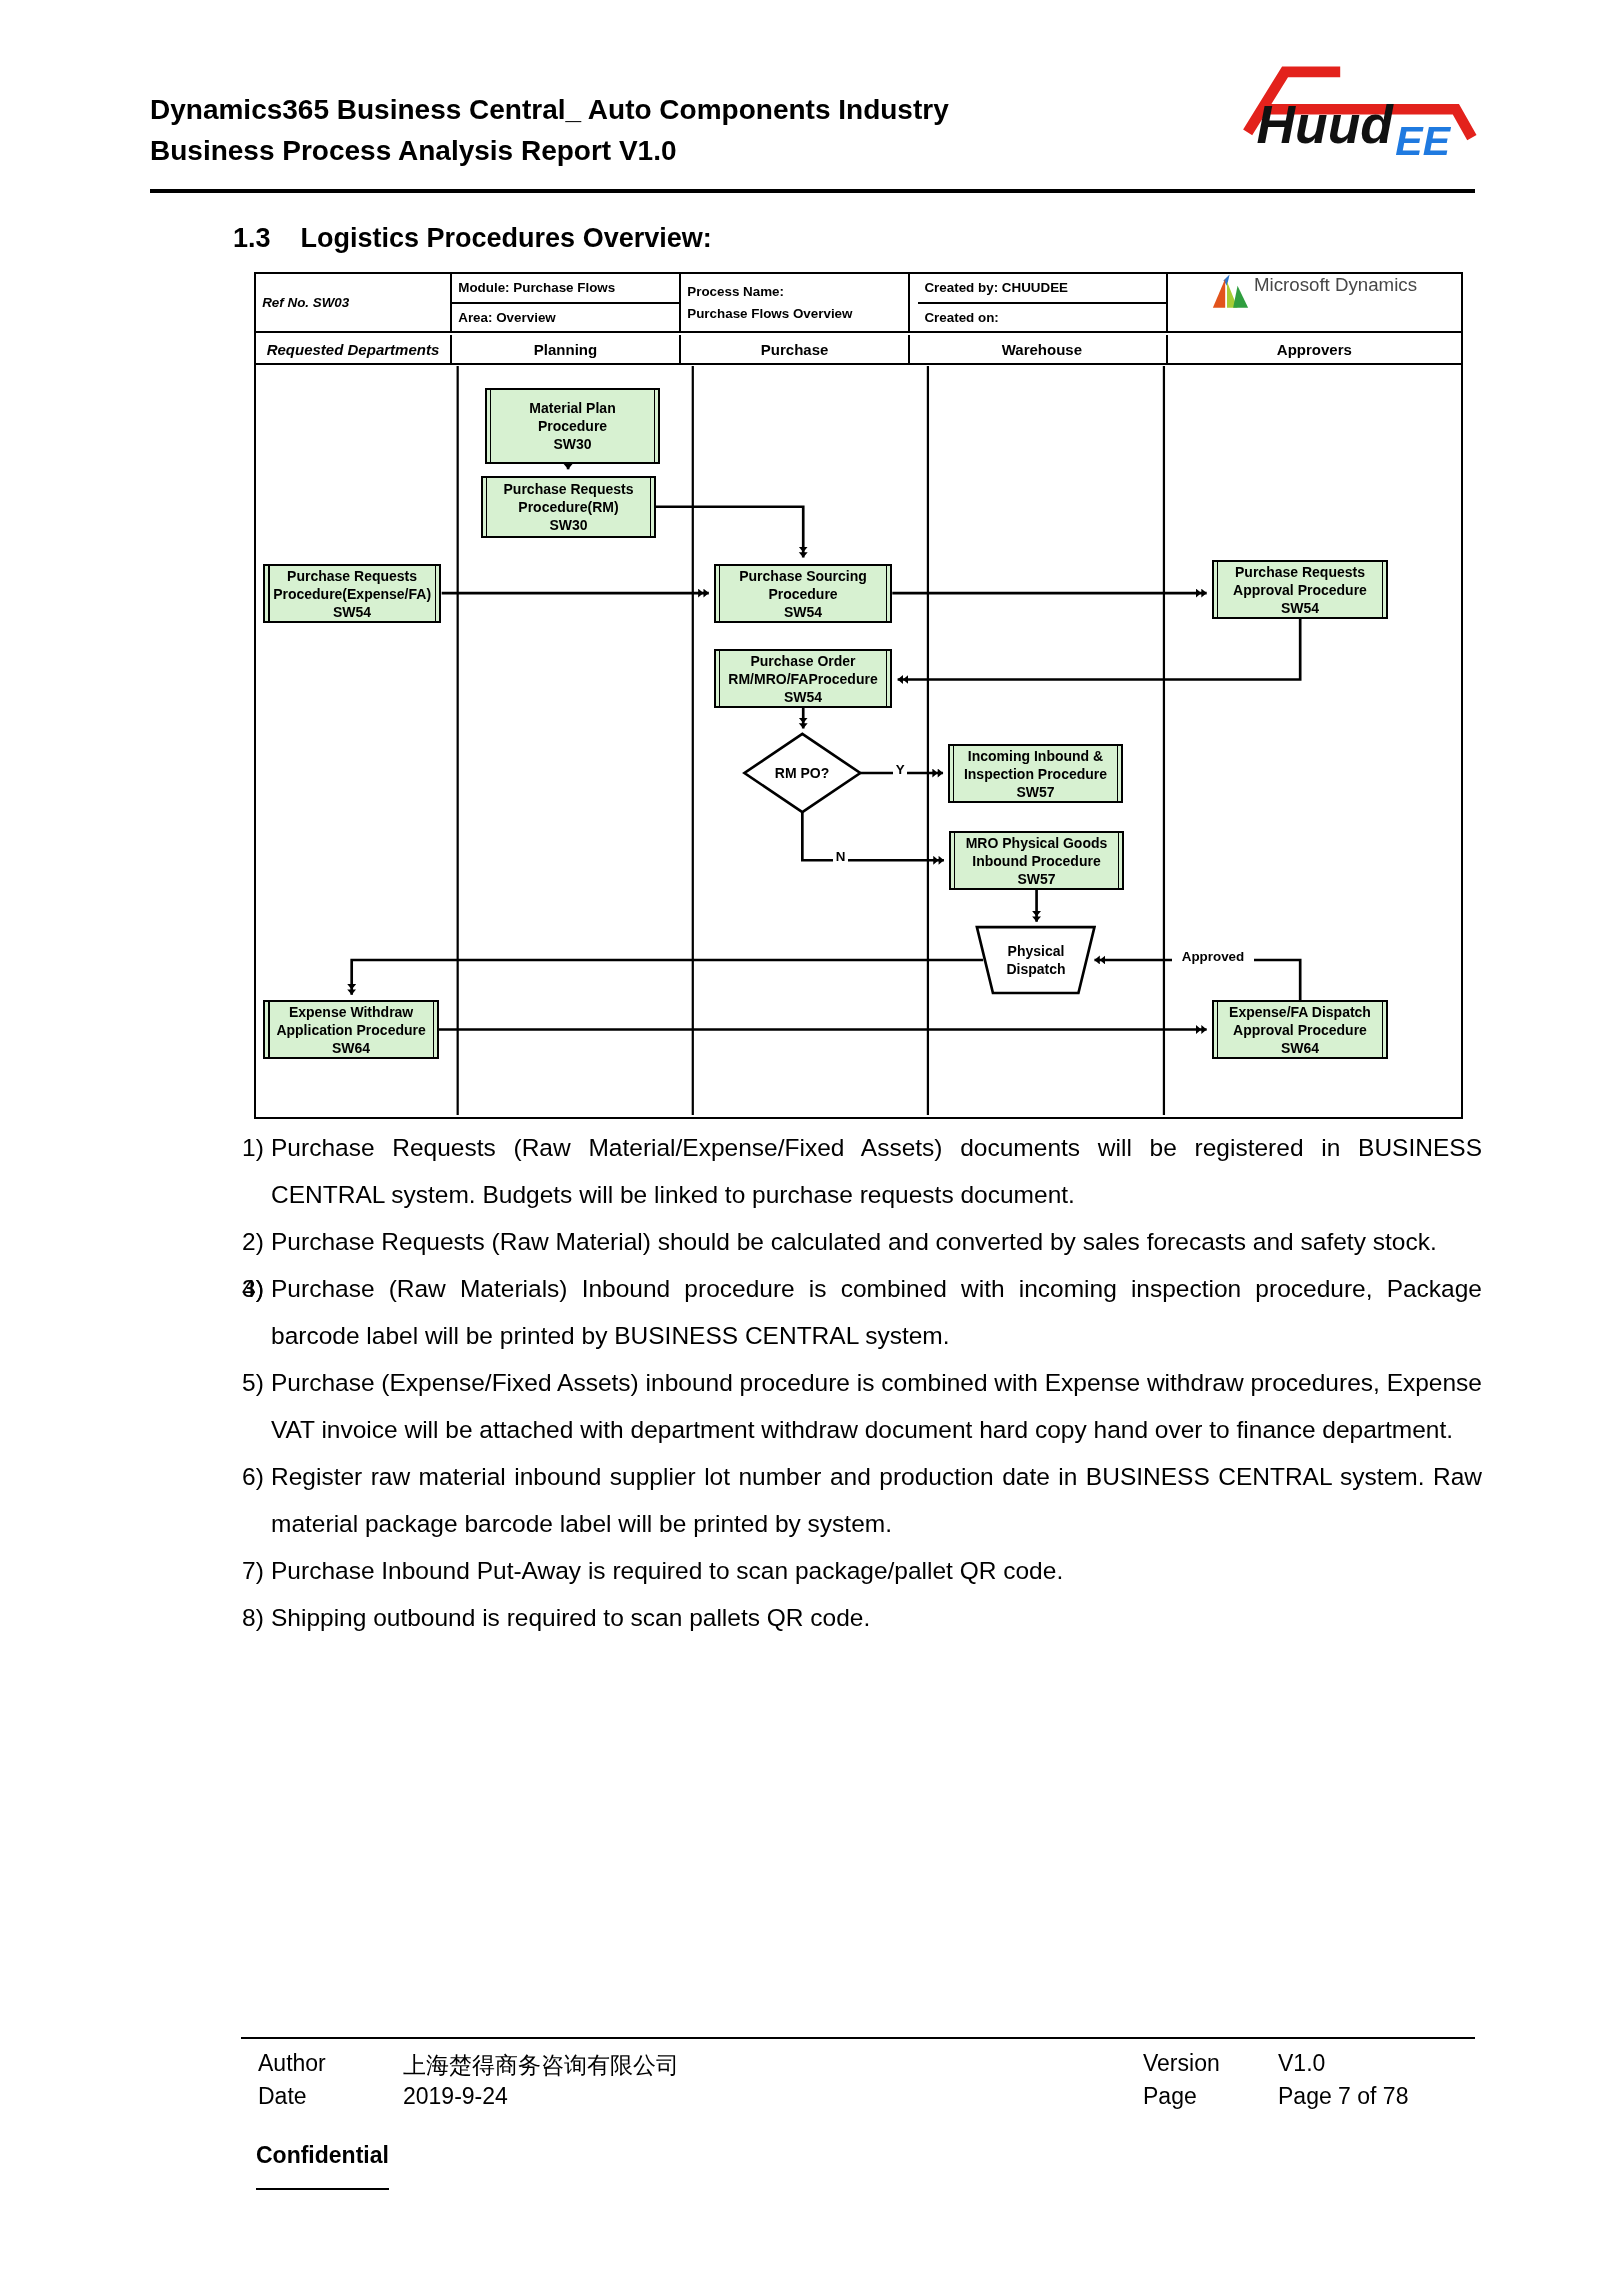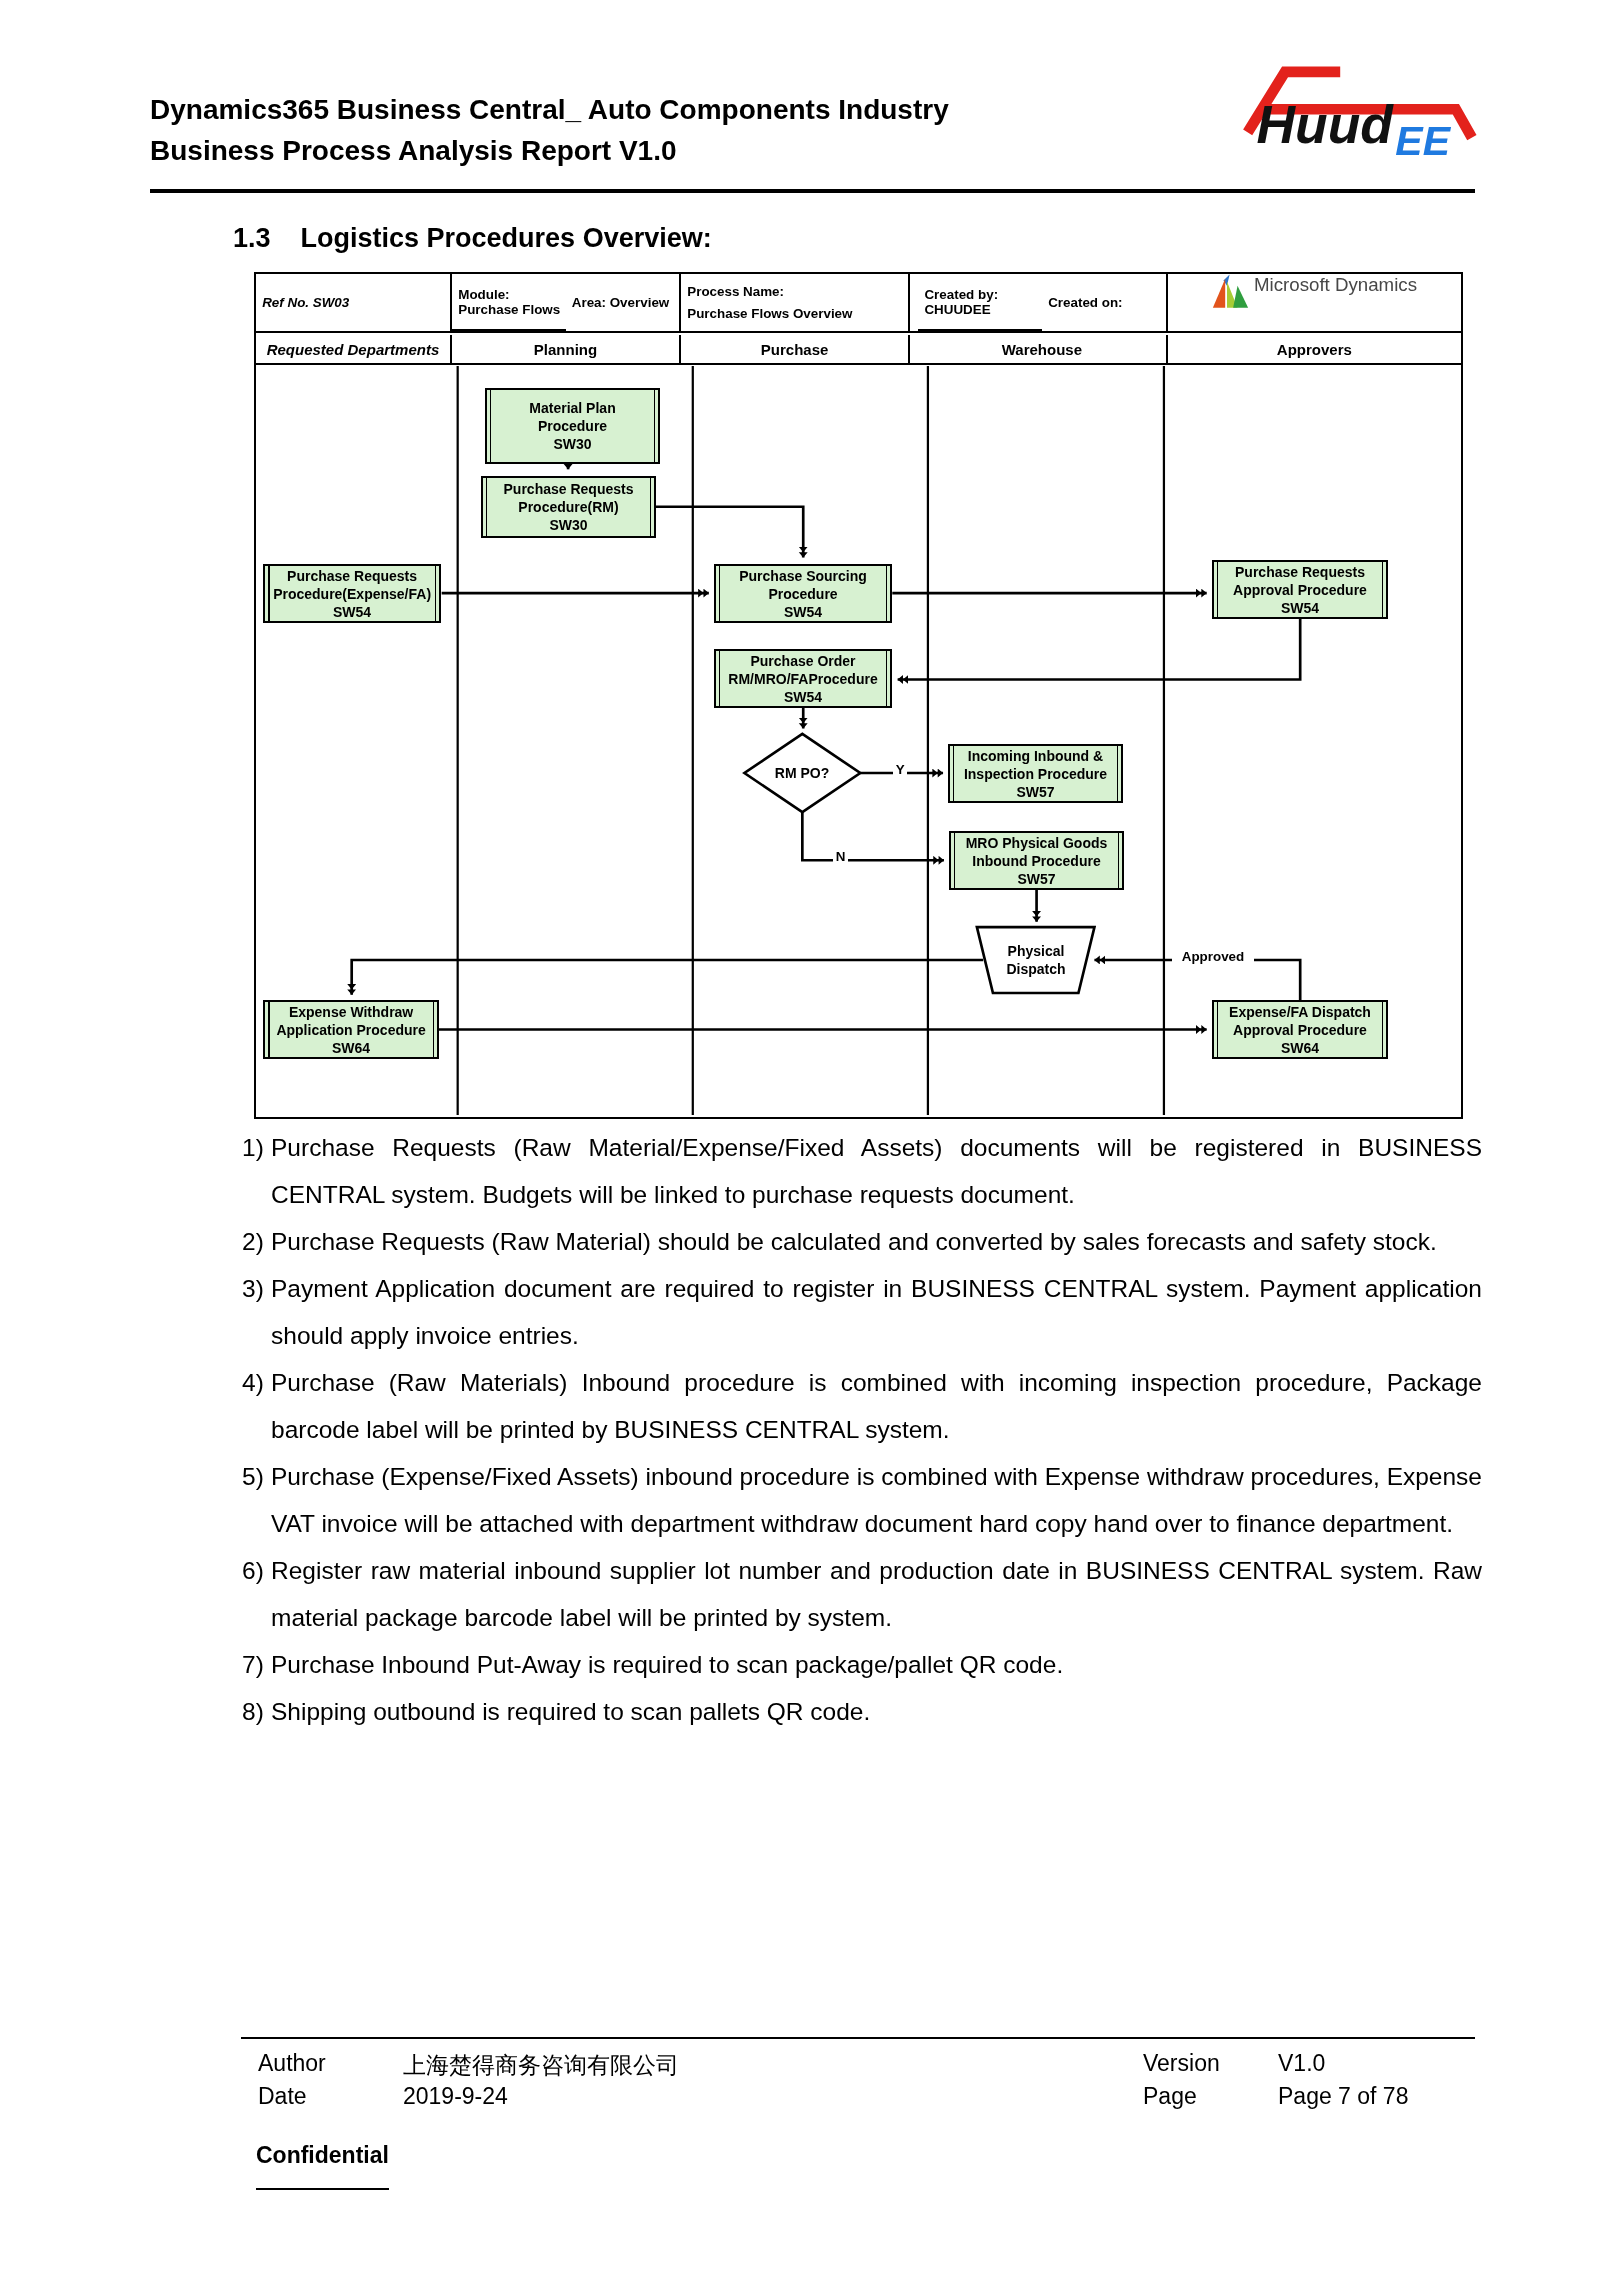--- a/index.html
+++ b/index.html
@@ -21,21 +21,21 @@
   .section-heading{position:absolute;left:233px;top:223px;font-size:27px;font-weight:bold;}
   .section-heading .sec-num{margin-right:30px;}
   
   .fc{position:absolute;left:254px;top:272px;width:1209px;height:847px;border:2.7px solid #000;}
   .fc-row1{position:absolute;left:0;top:0;width:100%;height:59px;display:flex;border-bottom:2.7px solid #000;}
   .fc-lanes{position:absolute;left:0;top:61px;width:100%;height:30px;display:flex;border-bottom:2.7px solid #000;}
   .fc-cell{border-right:2.2px solid #000;height:100%;position:relative;font-size:13.4px;font-weight:bold;}
   .fc-cell:last-child{border-right:none;}
   .w1{width:201px;font-style:italic;}.w2{width:235px;}.w3{width:235px;}.w4{width:264px;padding-left:8px;}.w5{width:301px;}
   .cell-center{display:flex;align-items:center;padding-left:6.2px;}
-  .sub2{display:flex;flex-direction:row;}
+  .sub2{display:flex;flex-direction:column;}
   .sub2 > div{flex:1;display:flex;align-items:center;padding-left:6.2px;}
   .sub2 > div:first-child{border-bottom:2.2px solid #000;}
   .lane-cell{display:flex;align-items:center;justify-content:center;font-size:15px;font-weight:bold;}
   .msdyn{display:flex;align-items:flex-start;justify-content:center;gap:5.3px;font-weight:normal;}
   .msdyn .msdyn-text{font-size:18.7px;color:#474747;}
   
   .fc-body{position:absolute;left:0;top:92px;width:1204px;height:749px;}
   .fc-svg{position:absolute;left:0;top:0;}
   .node{
     position:absolute;background:var(--node-fill);border:2.2px solid #000;
@@ -191,21 +191,21 @@
 
     <div class="flow-label" style="left:637px;top:396px">Y</div>
     <div class="flow-label" style="left:577px;top:483px">N</div>
     <div class="flow-label" style="left:916px;top:583px;width:82px">Approved</div>
   </div>
 </div>
 
 <div class="notes">
   <div class="note"><span class="num">1)</span><span>Purchase Requests (Raw Material/Expense/Fixed Assets) documents will be registered in BUSINESS CENTRAL system. Budgets will be linked to purchase requests document.</span></div>
   <div class="note"><span class="num">2)</span><span>Purchase Requests (Raw Material) should be calculated and converted by sales forecasts and safety stock.</span></div>
-  <div class="note"><span class="num">3)</span><span>Payment Application document are required to register in BUSINESS CENTRAL system. Payment application should apply invoice entries.</span></div>
+  <div class="note"><span class="num">3)</span></div>
   <div class="note"><span class="num">4)</span><span>Purchase (Raw Materials) Inbound procedure is combined with incoming inspection procedure, Package barcode label will be printed by BUSINESS CENTRAL system.</span></div>
   <div class="note"><span class="num">5)</span><span>Purchase (Expense/Fixed Assets) inbound procedure is combined with Expense withdraw procedures, Expense VAT invoice will be attached with department withdraw document hard copy hand over to finance department.</span></div>
   <div class="note"><span class="num">6)</span><span>Register raw material inbound supplier lot number and production date in BUSINESS CENTRAL system. Raw material package barcode label will be printed by system.</span></div>
   <div class="note"><span class="num">7)</span><span>Purchase Inbound Put-Away is required to scan package/pallet QR code.</span></div>
   <div class="note"><span class="num">8)</span><span>Shipping outbound is required to scan pallets QR code.</span></div>
 </div>
 
 <div class="foot-rule"></div>
 <div class="foot-item" style="left:258px;top:2050px">Author</div>
 <div class="foot-item" style="left:403px;top:2050px">上海楚得商务咨询有限公司</div>

